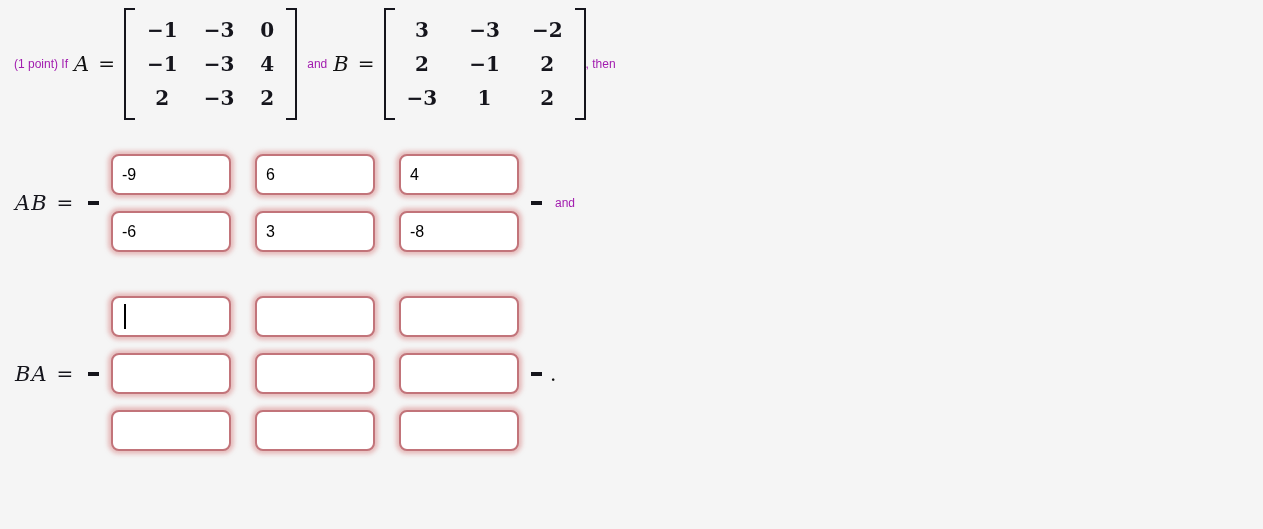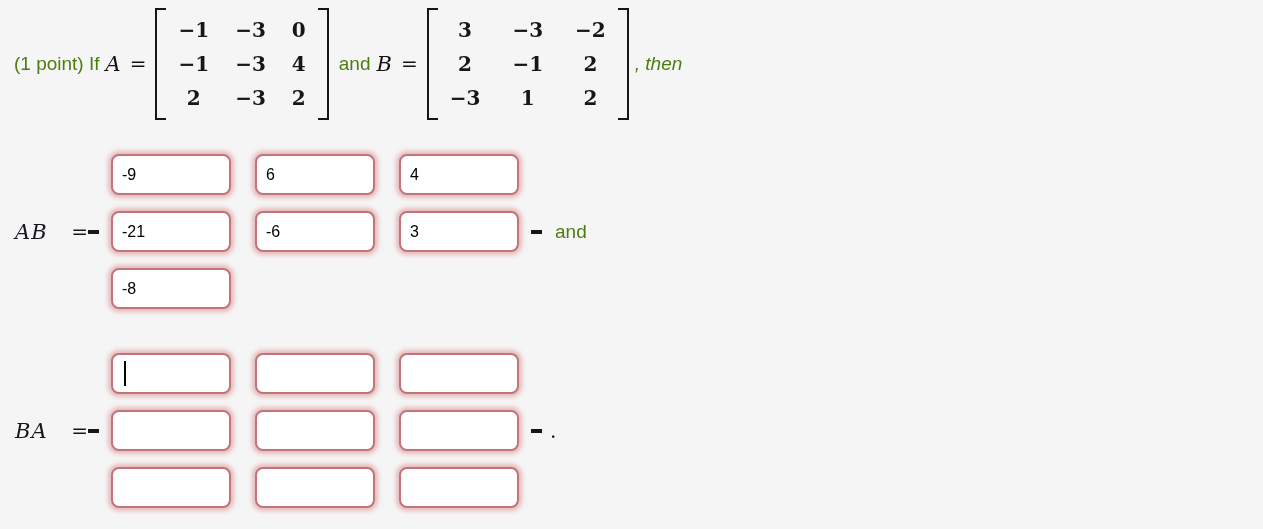--- a/index.html
+++ b/index.html
@@ -3,21 +3,21 @@
 <meta charset="utf-8">
 <style>
   html,body{margin:0;padding:0;}
   body{
     width:1263px;height:529px;
     background:#f5f5f5;
     font-family:"Liberation Sans",sans-serif;
     color:#111;
     overflow:hidden;
   }
-  .sans{font-size:19px;color:#4d7c0f;}
+  .sans{font-size:12px;color:#a21caf;}
   
   .mvar{font-family:"DejaVu Serif",serif;font-style:italic;font-size:21px;margin:0 4px 0 6px;}
   .meq{font-family:"DejaVu Serif",serif;font-size:20px;margin:0 9px 0 5px;}
   
   .smatrix{display:inline-flex;align-items:stretch;}
   .bk{width:9px;flex:0 0 9px;}
   .bk-l{border-left:2px solid #15151c;border-top:2px solid #15151c;border-bottom:2px solid #15151c;}
   .bk-r{border-right:2px solid #15151c;border-top:2px solid #15151c;border-bottom:2px solid #15151c;}
   .mgrid{display:grid;align-content:center;padding:5px 12px;}
   .ga{grid-template-columns:repeat(3,auto);column-gap:26px;}
@@ -26,21 +26,21 @@
     font-family:"DejaVu Serif",serif;font-size:20px;font-weight:600;
     line-height:34px;text-align:center;color:#15151c;
   }
   
   .top-row{display:flex;align-items:center;padding:8px 0 0 14px;}
   .ans-row{display:flex;align-items:center;margin:26px 0 0 15px;}
   .ba-row{margin-top:28px;}
   .mlabel{
     display:inline-flex;align-items:center;
     width:73px;flex:0 0 73px;
-    font-family:"DejaVu Serif",serif;font-size:21px;color:#15151c;justify-content:space-between;
+    font-family:"DejaVu Serif",serif;font-size:21px;color:#15151c;
   }
   .mlabel .lab{font-style:italic;letter-spacing:1px;}
   .mlabel .eq{margin-left:9px;font-size:20px;font-style:normal;}
   .agrid{
     display:grid;grid-template-columns:repeat(3,120px);
     column-gap:24px;row-gap:16px;padding:8px 12px;
   }
   .ans{
     box-sizing:border-box;width:120px;height:41px;
     border:2px solid #c2747a;border-radius:8px;
@@ -92,34 +92,33 @@
       <span class="mcell">2</span>
       <span class="mcell">−1</span>
       <span class="mcell">2</span>
       <span class="mcell">−3</span>
       <span class="mcell">1</span>
       <span class="mcell">2</span>
     </span>
     <span class="bk bk-r"></span>
   </span>
 
-  <span class="sans" style="margin-left:6px;font-style:italic;">, then</span>
+  <span class="sans" style="">, then</span>
 </div>
 
 <div class="ans-row">
   <span class="mlabel">
     <span class="lab">AB</span>
     <span class="eq">=</span>
   </span>
   <span class="bk bk-l"></span>
   <span class="agrid">
     <input class="ans" type="text" value="-9" style="">
     <input class="ans" type="text" value="6" style="">
     <input class="ans" type="text" value="4" style="">
-    <input class="ans" type="text" value="-21" style="">
     <input class="ans" type="text" value="-6" style="">
     <input class="ans" type="text" value="3" style="">
     <input class="ans" type="text" value="-8" style="">
   </span>
   <span class="bk bk-r"></span>
   <span class="sans suffix">and</span>
 </div>
 
 <div class="ans-row ba-row">
   <span class="mlabel">

